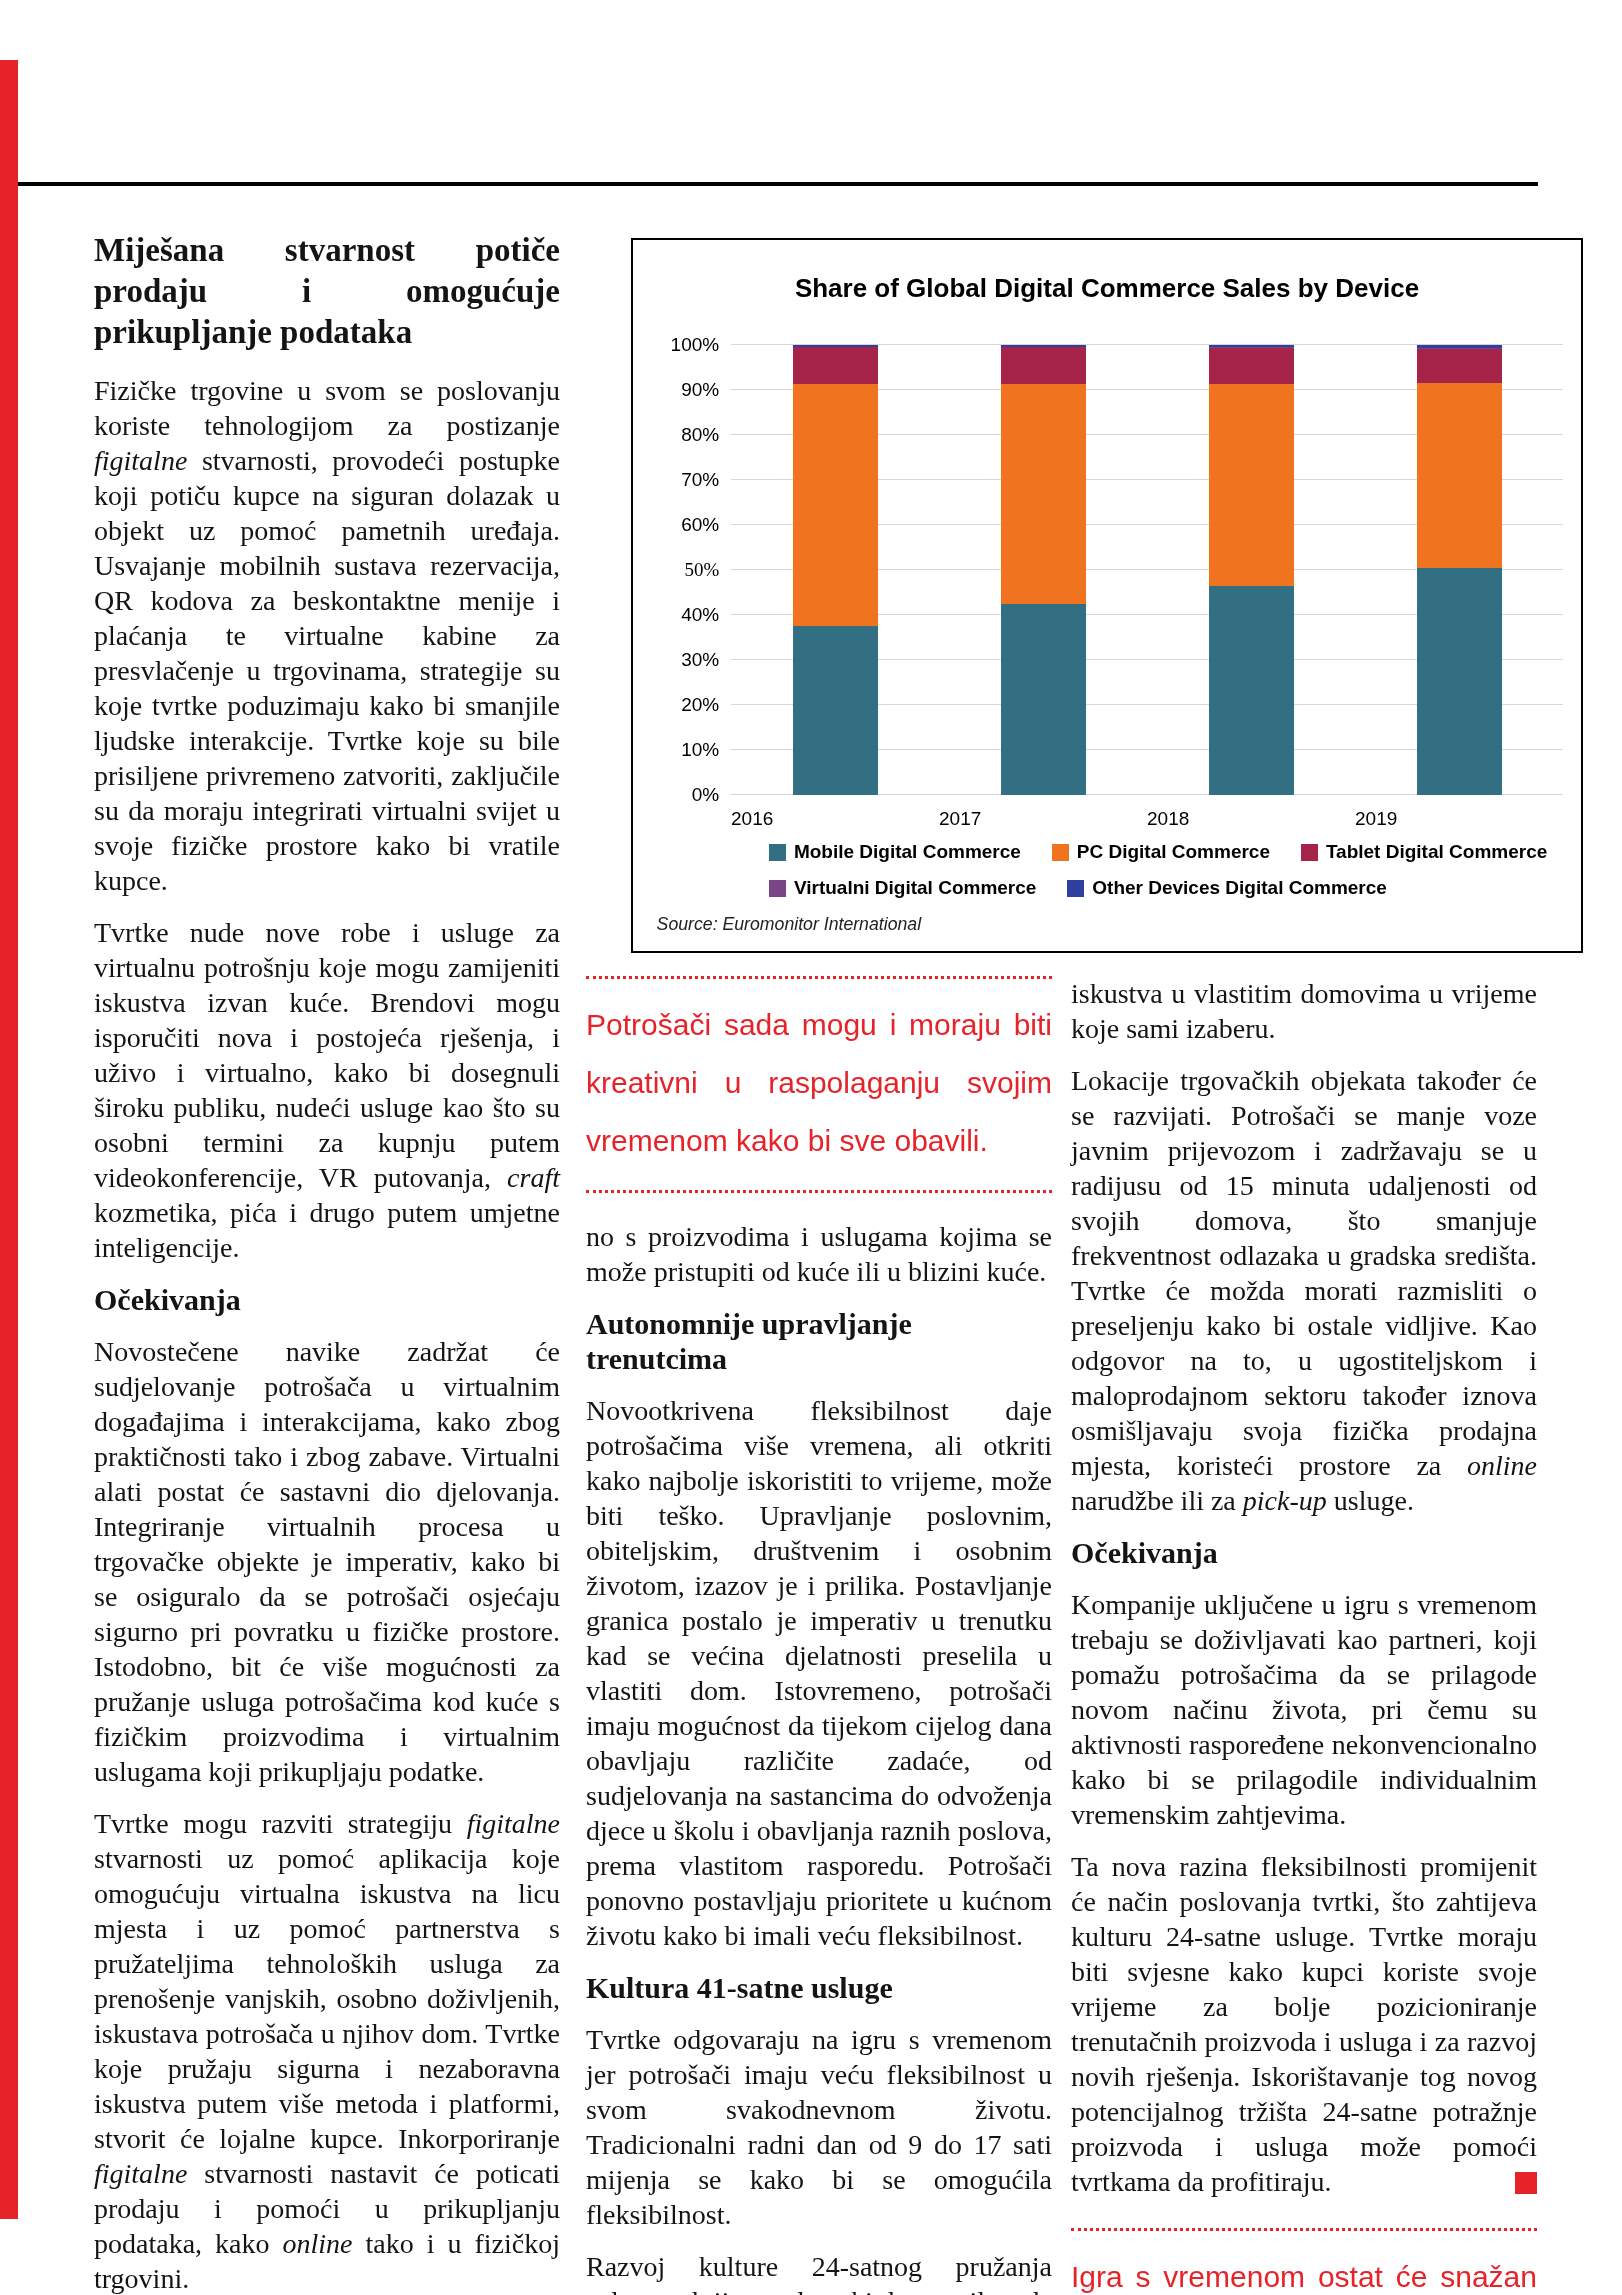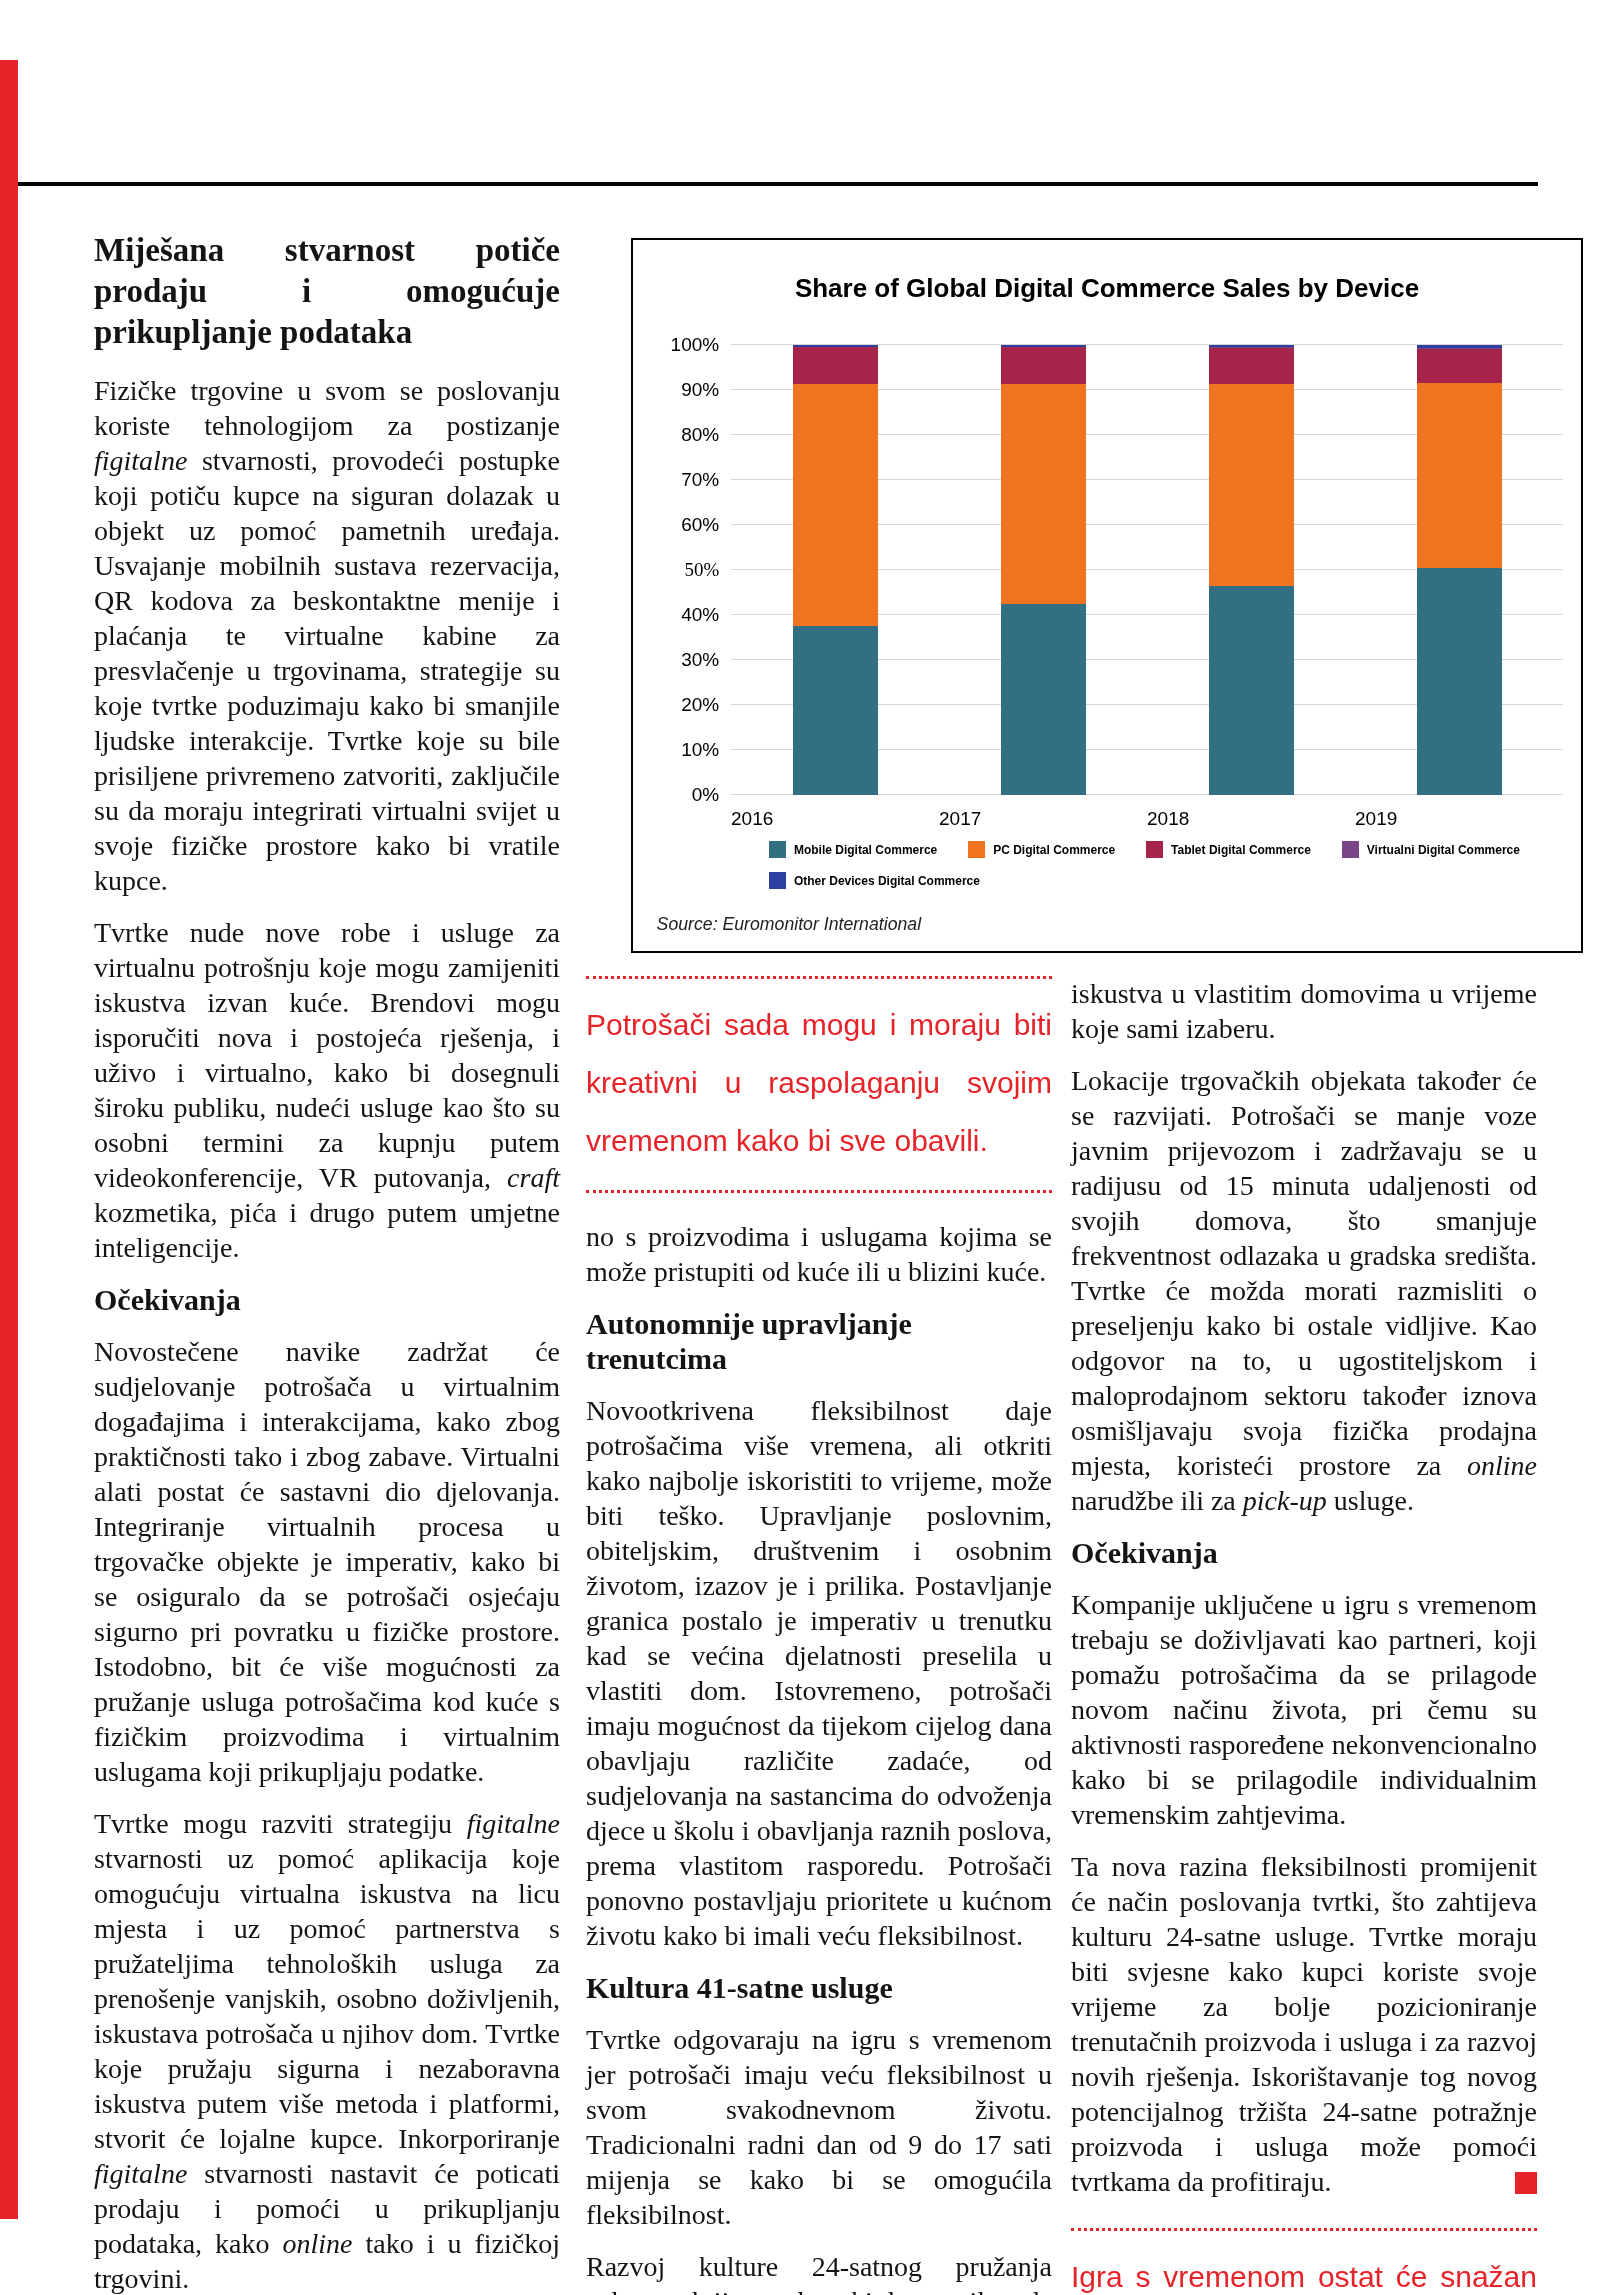--- a/index.html
+++ b/index.html
@@ -127,21 +127,21 @@
   }
   .xlabel {
     position: absolute; top: calc(100% + 13px);
     text-align: left; font-size: 19px;
   }
   .legend {
     position: absolute; left: 136px; top: 601px; width: 805px;
     display: flex; flex-wrap: wrap;
     column-gap: 31px; row-gap: 14.4px;
   }
-  .legend-item { display: flex; align-items: center; gap: 7.9px; font-size: 12px; font-weight: 600; }
+  .legend-item { display: flex; align-items: center; gap: 7.9px; font-size: 19px; font-weight: 600; }
   .legend-swatch { width: 17px; height: 17px; flex: 0 0 auto; }
   .chart-source {
     position: absolute; left: 23.6px; bottom: 15.7px;
     font-size: 17.7px; font-style: italic; color: #222;
   }
 </style>
 </head>
 <body>
 
 <div class="page">

